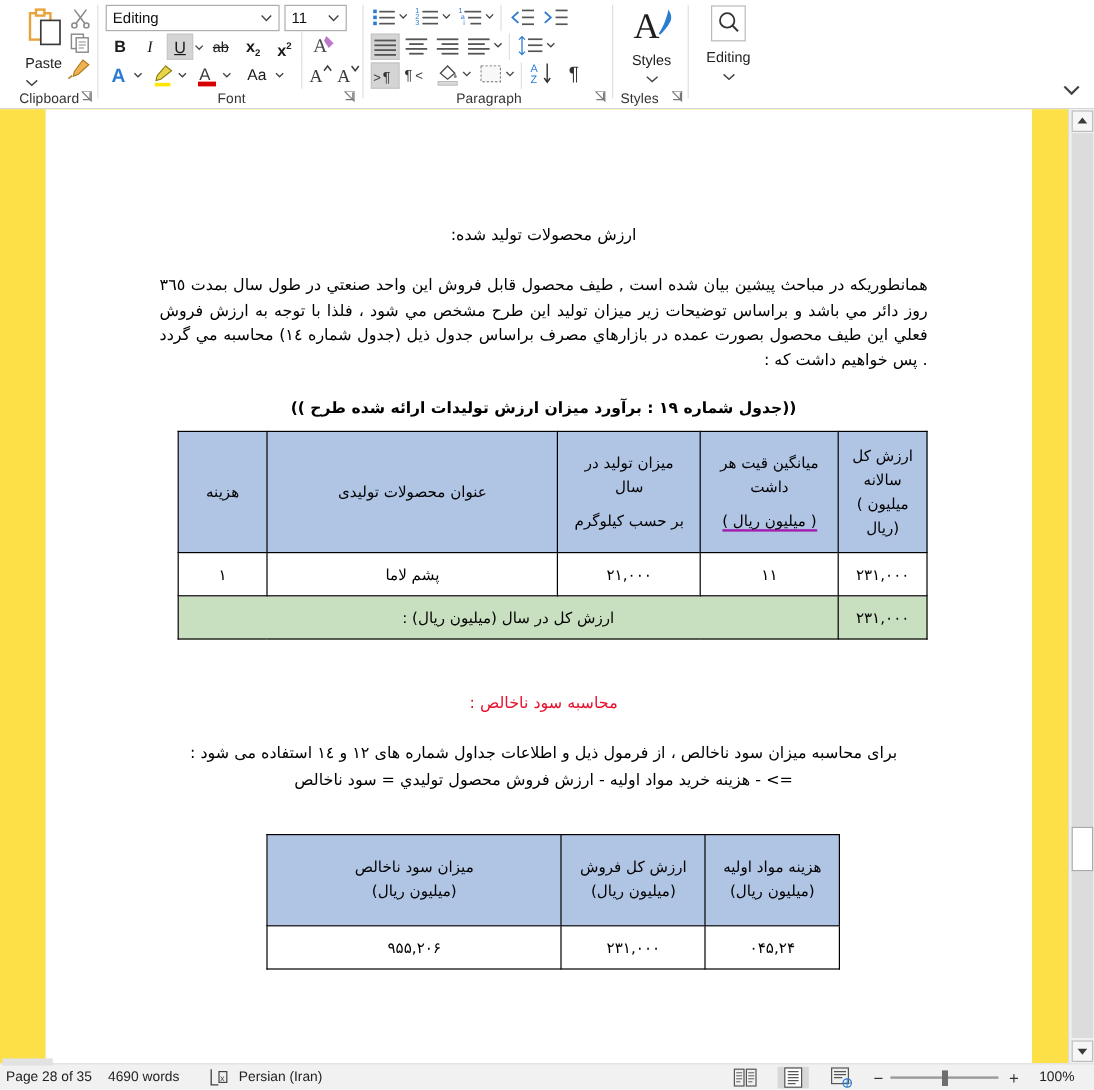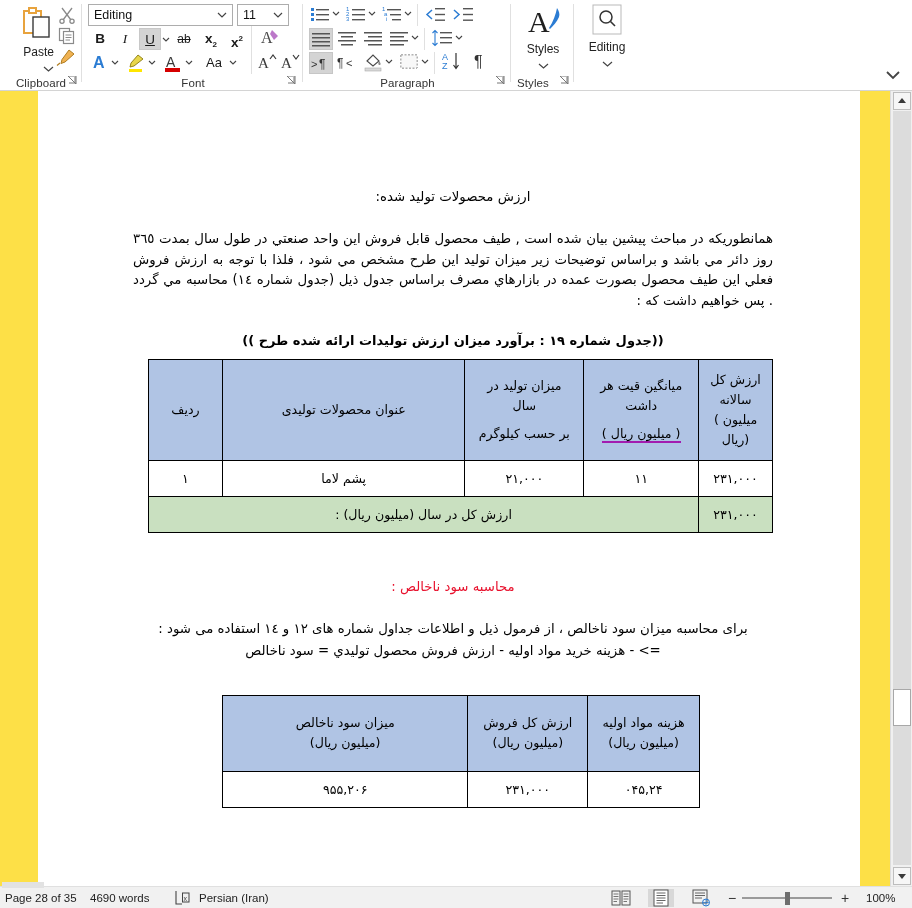--- a/index.html
+++ b/index.html
@@ -31,22 +31,22 @@
   .dlg {
     position: absolute; bottom: 4px; width: 11px; height: 11px;
     font-size: 9px; color: #777; line-height: 11px; text-align: center;
     cursor: pointer;
   }
   .dlg svg { display:block; }
 
   
   #grp-clipboard { left: 0; width: 82px; }
   #paste-btn {
-    position: absolute; left: 6px; top: 4px; width: 48px; height: 66px;
-    text-align: right; cursor: pointer;
+    position: absolute; left: 21px; top: 4px; width: 48px; height: 66px;
+    text-align: left; cursor: pointer;
   }
   #paste-label { font-size: 12px; color: #222; margin-top: 1px; }
   .mini-btn { position: absolute; cursor: pointer; }
 
   
   #grp-font { left: 83px; width: 220px; }
   .combo {
     position: absolute; border: 1px solid #adadad; background: #fff;
     height: 22px; font-size: 12.5px; color: #111;
     padding-left: 5px; line-height: 20px; cursor: pointer;
@@ -562,21 +562,21 @@
             <div style="height:8px"></div>
             <div><span class="u-blue">( ميليون ريال )</span></div>
           </th>
           <th class="hdr" style="width:119px; vertical-align:middle;">
             <div>ميزان توليد در</div>
             <div>سال</div>
             <div style="height:8px"></div>
             <div>بر حسب كيلوگرم</div>
           </th>
           <th class="hdr" style="width:243px; vertical-align:middle;">عنوان محصولات توليدى</th>
-          <th class="hdr" style="width:74px; vertical-align:middle;">رديف</th>
+          <th class="hdr" style="width:74px; vertical-align:middle;">هزينه</th>
         </tr>
         <tr>
           <td class="cell">٢٣١,٠٠٠</td>
           <td class="cell">١١</td>
           <td class="cell">٢١,٠٠٠</td>
           <td class="cell">پشم لاما</td>
           <td class="cell">١</td>
         </tr>
         <tr>
           <td class="total">٢٣١,٠٠٠</td>

